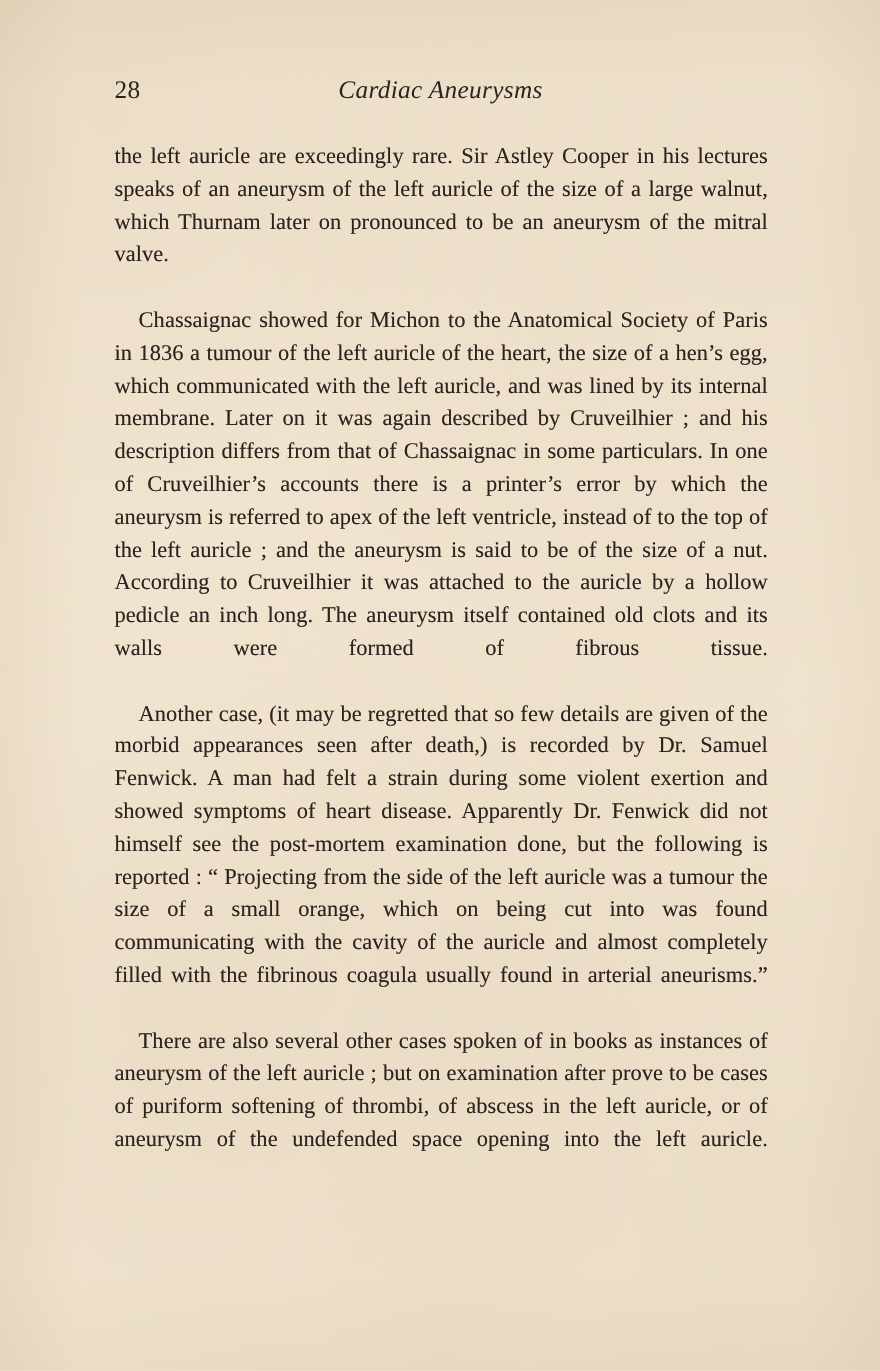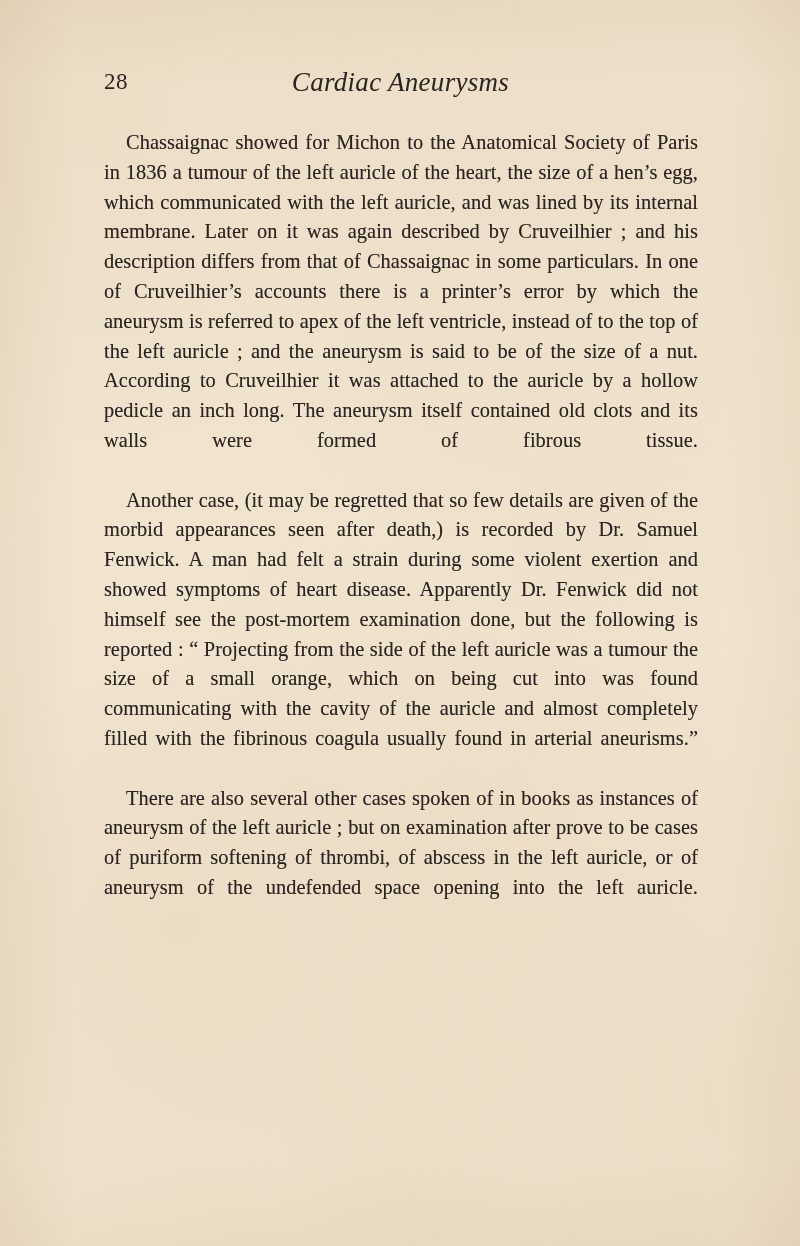--- a/index.html
+++ b/index.html
@@ -69,21 +69,21 @@
     color: #2a2420;
   }
 
   .head-title {
     position: absolute;
     left: 0;
     right: 0;
     top: 0;
     text-align: center;
     font-style: italic;
-    font-size: 27px;
+    font-size: 23px;
     line-height: 32px;
     letter-spacing: 0.3px;
     color: #2a2420;
   }
 
   
   .textblock {
     position: absolute;
     left: 104px;
     top: 128px;
@@ -122,18 +122,19 @@
 <div class="paper-texture"></div>
 
 <div class="page">
 
   <div class="running-head">
     <span class="folio">28</span>
     <span class="head-title">Cardiac Aneurysms</span>
   </div>
 
   <div class="textblock">
+    <p class="para no-indent">the left auricle are exceedingly rare. Sir Astley Cooper in his lectures speaks of an aneurysm of the left auricle of the size of a large walnut, which Thurnam later on pronounced to be an aneurysm of the mitral valve.</p>
     <p class="para">Chassaignac showed for Michon to the Anatomical Society of Paris in 1836 a tumour of the left auricle of the heart, the size of a hen’s egg, which communicated with the left auricle, and was lined by its internal membrane. Later on it was again described by Cruveilhier ; and his description differs from that of Chassaignac in some particulars. In one of Cruveilhier’s accounts there is a printer’s error by which the aneurysm is referred to apex of the left ventricle, instead of to the top of the left auricle ; and the aneurysm is said to be of the size of a nut. According to Cruveilhier it was attached to the auricle by a hollow pedicle an inch long. The aneurysm itself contained old clots and its walls were formed of fibrous tissue.</p>
     <p class="para">Another case, (it may be regretted that so few details are given of the morbid appearances seen after death,) is recorded by Dr. Samuel Fenwick. A man had felt a strain during some violent exertion and showed symptoms of heart disease. Apparently Dr. Fenwick did not himself see the post-mortem examination done, but the following is reported : “ Projecting from the side of the left auricle was a tumour the size of a small orange, which on being cut into was found communicating with the cavity of the auricle and almost completely filled with the fibrinous coagula usually found in arterial aneurisms.”</p>
     <p class="para">There are also several other cases spoken of in books as instances of aneurysm of the left auricle ; but on examination after prove to be cases of puriform softening of thrombi, of abscess in the left auricle, or of aneurysm of the undefended space opening into the left auricle.</p>
   </div>
 
 </div>
 
 </body></html>

